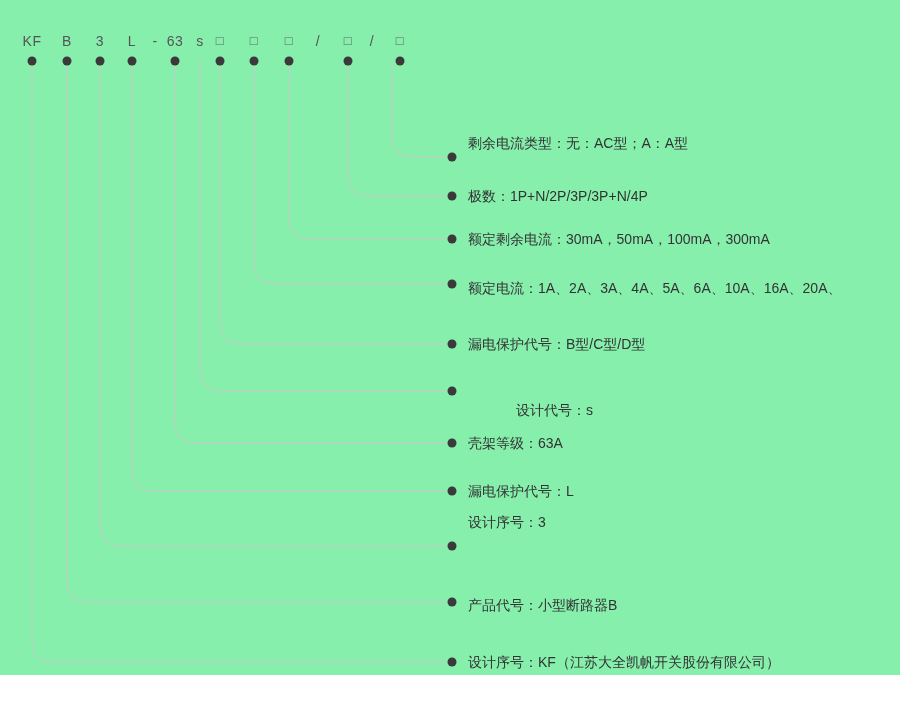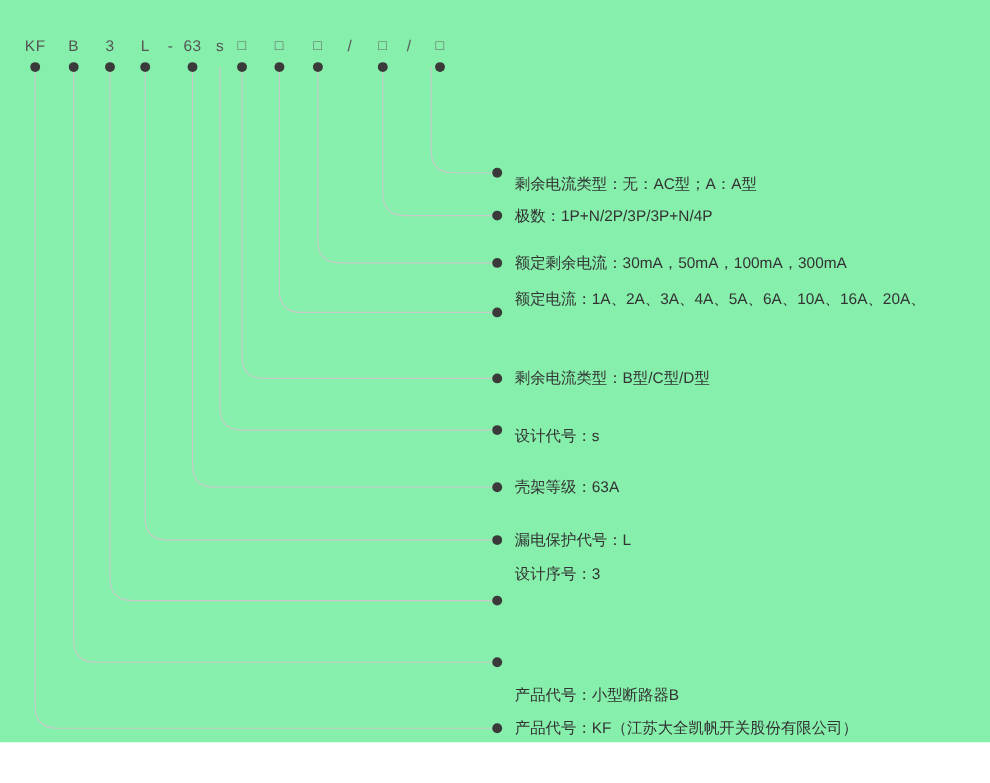--- a/index.html
+++ b/index.html
@@ -119,36 +119,36 @@
       <span class="code-token" style="left: 318px;">/</span>
       <span class="code-token box" style="left: 348px;">□</span>
       <span class="node-dot" style="left: 348px; top: 61px; background: rgb(58, 58, 58);"></span>
       <span class="code-token" style="left: 372px;">/</span>
       <span class="code-token box" style="left: 400px;">□</span>
       <span class="node-dot" style="left: 400px; top: 61px; background: rgb(58, 58, 58);"></span>
     </div>
 
   <div id="labels">
       <span class="bullet" style="left: 452px; top: 157px; background: rgb(58, 58, 58);"></span>
-      <div class="label-row" style="top: 167px; color: rgb(51, 51, 51);"><span>剩余电流类型：无：AC型；A：A型</span></div>
+      <div class="label-row" style="top: 143px; color: rgb(51, 51, 51);"><span>剩余电流类型：无：AC型；A：A型</span></div>
       <span class="bullet" style="left: 452px; top: 196px; background: rgb(58, 58, 58);"></span>
       <div class="label-row" style="top: 196px; color: rgb(51, 51, 51);"><span>极数：1P+N/2P/3P/3P+N/4P</span></div>
       <span class="bullet" style="left: 452px; top: 239px; background: rgb(58, 58, 58);"></span>
       <div class="label-row" style="top: 239px; color: rgb(51, 51, 51); text-align: right;"><span>额定剩余电流：30mA，50mA，100mA，300mA</span></div>
       <span class="bullet" style="left: 452px; top: 284px; background: rgb(58, 58, 58);"></span>
-      <div class="label-row" style="top: 272px; color: rgb(51, 51, 51); text-align: center;"><span>额定电流：1A、2A、3A、4A、5A、6A、10A、16A、20A、</span></div>
+      <div class="label-row" style="top: 288px; color: rgb(51, 51, 51); text-align: center;"><span>额定电流：1A、2A、3A、4A、5A、6A、10A、16A、20A、</span></div>
       <span class="bullet" style="left: 452px; top: 344px; background: rgb(58, 58, 58);"></span>
-      <div class="label-row" style="top: 344px; color: rgb(51, 51, 51);"><span>剩余电流类型：B型/C型/D型</span></div>
+      <div class="label-row" style="top: 344px; color: rgb(51, 51, 51);"><span>漏电保护代号：B型/C型/D型</span></div>
       <span class="bullet" style="left: 452px; top: 391px; background: rgb(58, 58, 58);"></span>
-      <div class="label-row" style="top: 396px; color: rgb(51, 51, 51);"><span>设计代号：s</span></div>
+      <div class="label-row" style="top: 410px; color: rgb(51, 51, 51); margin-left: 48px;"><span>设计代号：s</span></div>
       <span class="bullet" style="left: 452px; top: 443px; background: rgb(58, 58, 58);"></span>
       <div class="label-row" style="top: 443px; color: rgb(51, 51, 51);"><span>壳架等级：63A</span></div>
       <span class="bullet" style="left: 452px; top: 491px; background: rgb(58, 58, 58);"></span>
       <div class="label-row" style="top: 491px; color: rgb(51, 51, 51);"><span>漏电保护代号：L</span></div>
       <span class="bullet" style="left: 452px; top: 546px; background: rgb(58, 58, 58);"></span>
       <div class="label-row" style="top: 522px; color: rgb(51, 51, 51);"><span>设计序号：3</span></div>
       <span class="bullet" style="left: 452px; top: 602px; background: rgb(58, 58, 58);"></span>
-      <div class="label-row" style="top: 632px; color: rgb(51, 51, 51);"><span>产品代号：小型断路器B</span></div>
+      <div class="label-row" style="top: 605px; color: rgb(51, 51, 51);"><span>产品代号：小型断路器B</span></div>
       <span class="bullet" style="left: 452px; top: 662px; background: rgb(58, 58, 58);"></span>
-      <div class="label-row" style="top: 662px; color: rgb(51, 51, 51);"><span>产品代号：KF（江苏大全凯帆开关股份有限公司）</span></div>
+      <div class="label-row" style="top: 662px; color: rgb(51, 51, 51);"><span>设计序号：KF（江苏大全凯帆开关股份有限公司）</span></div>
     </div>
 
 </div>
 
 </body></html>

